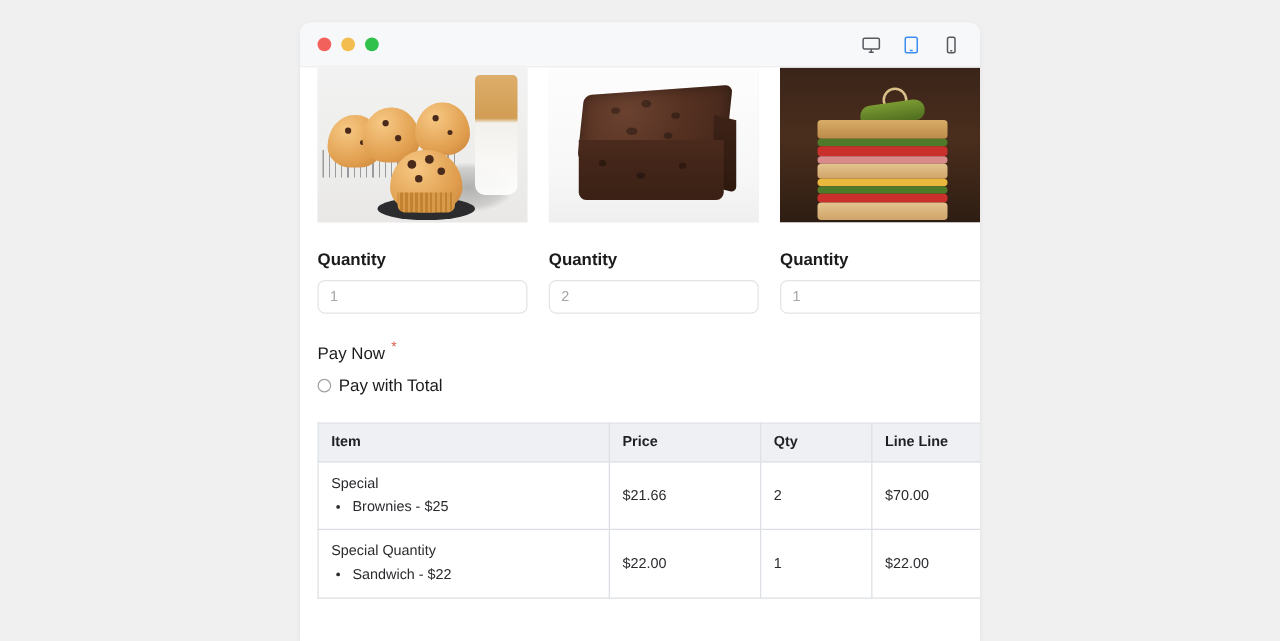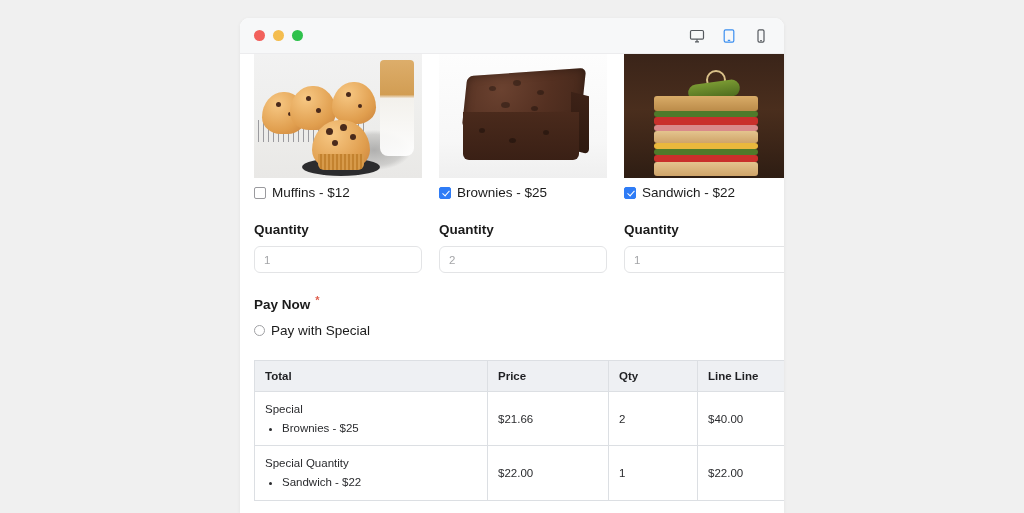--- a/index.html
+++ b/index.html
@@ -305,21 +305,21 @@
     color: #a4a5a8;
     padding: 0 9px;
     font-family: "Liberation Sans", sans-serif;
     outline: none;
   }
 
   
   .pay-title {
     margin-top: 24px;
     font-size: 13.5px;
-    font-weight: 700;
+    font-weight: 400;
     color: #1b1b1b;
     display: flex;
     align-items: flex-start;
     gap: 5px;
   }
   .req {
     color: #e0604f;
     font-size: 11px;
     line-height: 1;
     position: relative;
@@ -479,34 +479,20 @@
                   <div class="layer lettuce" style="top:73px; height:6px;"></div>
                   <div class="layer tomato" style="top:79px; height:7px;"></div>
                   <div class="layer bread" style="top:86px; height:14px;"></div>
                 </div>
               </div>
             </div>
           </div>
 
         </div>
 
-        <div class="check-row">
-          <label class="check-item">
-            <span class="cb"></span>
-            <span>Muffins - $12</span>
-          </label>
-          <label class="check-item">
-            <span class="cb checked"></span>
-            <span>Brownies - $25</span>
-          </label>
-          <label class="check-item">
-            <span class="cb checked"></span>
-            <span>Sandwich - $22</span>
-          </label>
-        </div>
 
         <div class="qty-row">
           <div class="qty-field">
             <div class="qty-label">Quantity</div>
             <input class="qty-input" type="text" value="1" style="">
           </div>
           <div class="qty-field">
             <div class="qty-label">Quantity</div>
             <input class="qty-input" type="text" value="2" style="">
           </div>
@@ -516,43 +502,43 @@
           </div>
         </div>
 
         <div class="pay-title">
           <span>Pay Now</span>
           <span class="req">*</span>
         </div>
 
         <label class="radio-line">
           <span class="rb"></span>
-          <span>Pay with Special</span>
+          <span>Pay with Total</span>
         </label>
 
         <table class="summary">
           <thead>
             <tr>
-              <th class="col-item">Total</th>
+              <th class="col-item">Item</th>
               <th class="col-price">Price</th>
               <th class="col-qty">Qty</th>
               <th class="col-total">Line Line</th>
             </tr>
           </thead>
           <tbody>
             <tr>
               <td>
                 <div class="item-name">Special</div>
                 <ul class="item-sub">
                   <li>Brownies - $25</li>
                 </ul>
               </td>
               <td>$21.66</td>
               <td>2</td>
-              <td>$40.00</td>
+              <td>$70.00</td>
             </tr>
             <tr>
               <td>
                 <div class="item-name">Special Quantity</div>
                 <ul class="item-sub">
                   <li>Sandwich - $22</li>
                 </ul>
               </td>
               <td>$22.00</td>
               <td>1</td>

